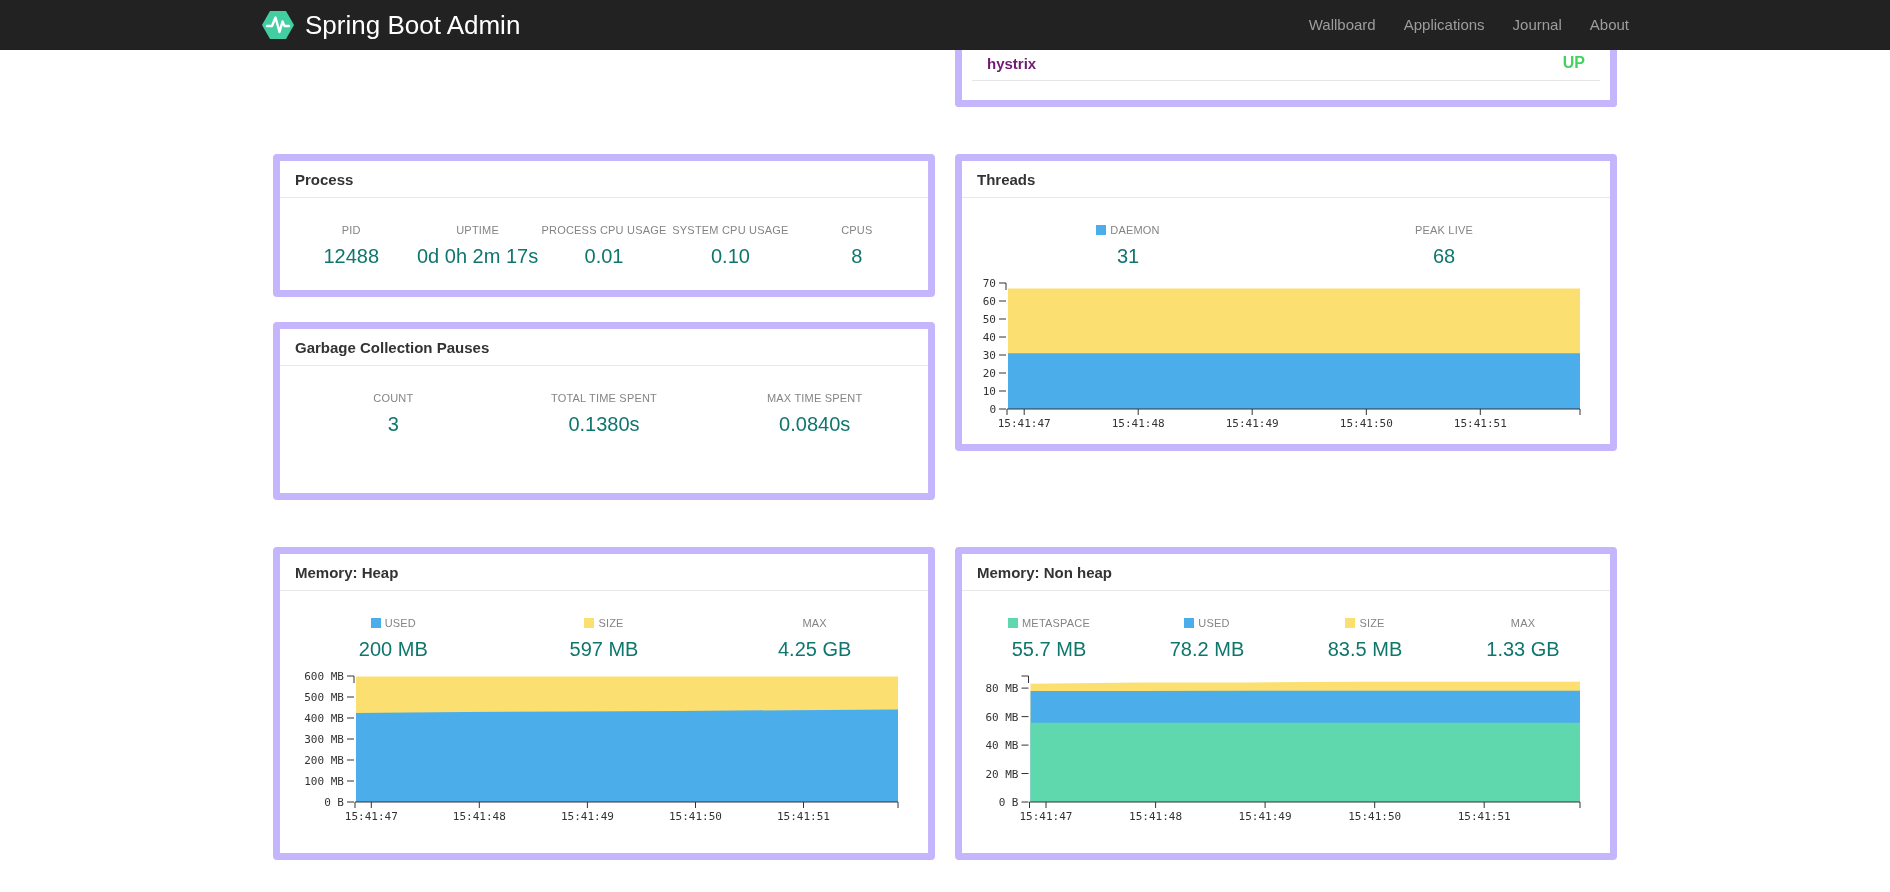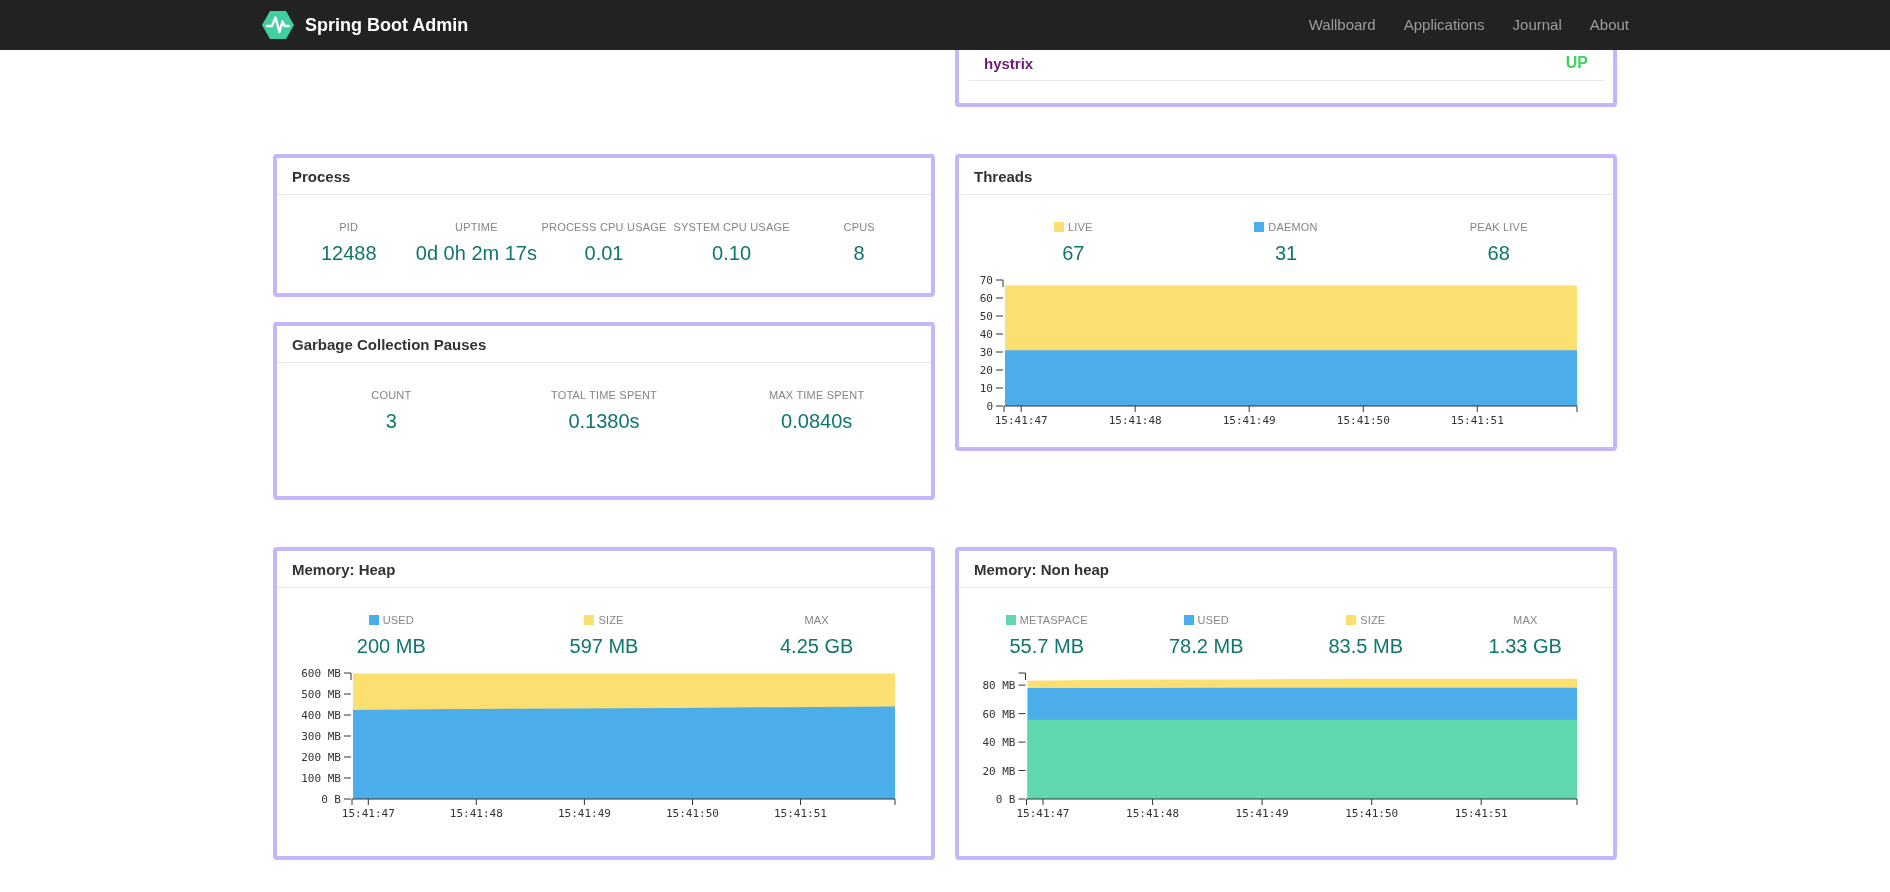--- a/index.html
+++ b/index.html
@@ -8,33 +8,33 @@
     width:1890px; height:892px; overflow:hidden;
     background:#ffffff;
     font-family:"Liberation Sans", sans-serif;
     color:#333;
   }
   
   .navbar { height:50px; background:#222222; }
   .nav-inner { width:1368px; margin:0 auto; height:50px;
     display:flex; align-items:center; justify-content:space-between; }
   .brand { display:flex; align-items:center; gap:10px;
-    color:#fff; font-size:18px; font-weight:bold; text-decoration:none; cursor:pointer; }
+    color:#fff; font-size:26px; font-weight:normal; text-decoration:none; cursor:pointer; }
   .brand svg { display:block; }
   .nav-links { display:flex; list-style:none; margin:0; padding:0; }
   .nav-links a { display:block; line-height:50px; padding:0 14px;
     color:#9d9d9d; font-size:15px; text-decoration:none; cursor:pointer; }
   .nav-links li:last-child a { padding-right:0; }
   
   .container { width:1344px; margin:0 auto; }
   .grid-row { display:flex; gap:20px; }
   .grid-row.r2, .grid-row.r3 { margin-top:47px; }
   .col { width:662px; flex:0 0 662px; }
   
-  .panel { background:#fff; border:4px solid #c4b5fd; border-radius:4px; overflow:hidden; }
+  .panel { background:#fff; border:7px solid #c4b5fd; border-radius:4px; overflow:hidden; }
   .panel-heading { padding:10px 15px 9px; font-size:15px; font-weight:bold;
     color:#333; border-bottom:1px solid #e8e8e8; }
   .h-process { height:143px; }
   .h-gc { height:178px; margin-top:25px; }
   .h-threads { height:297px; }
   .h-mem { height:313px; }
   
   .app-panel { height:57px; border-top:none; border-radius:0 0 4px 4px; }
   .app-row { display:flex; justify-content:space-between; align-items:center;
     margin:0 10px; padding:4px 15px 8px; border-bottom:1px solid #e5e5e5; cursor:pointer; }
@@ -177,27 +177,20 @@
             </div>
           </div>
       </div>
     </div>
 
     <div class="col">
       <div class="panel h-threads">
         <div class="panel-heading">Threads</div>
         <div class="stats">
 
-            <div class="stat">
-              <div class="stat-label">
-                <span class="swatch" style="background: rgb(251, 223, 112);"></span>
-                <span>LIVE</span>
-              </div>
-              <div class="stat-value">67</div>
-            </div>
 
             <div class="stat">
               <div class="stat-label">
                 <span class="swatch" style="background: rgb(76, 173, 235);"></span>
                 <span>DAEMON</span>
               </div>
               <div class="stat-value">31</div>
             </div>
 
             <div class="stat">

